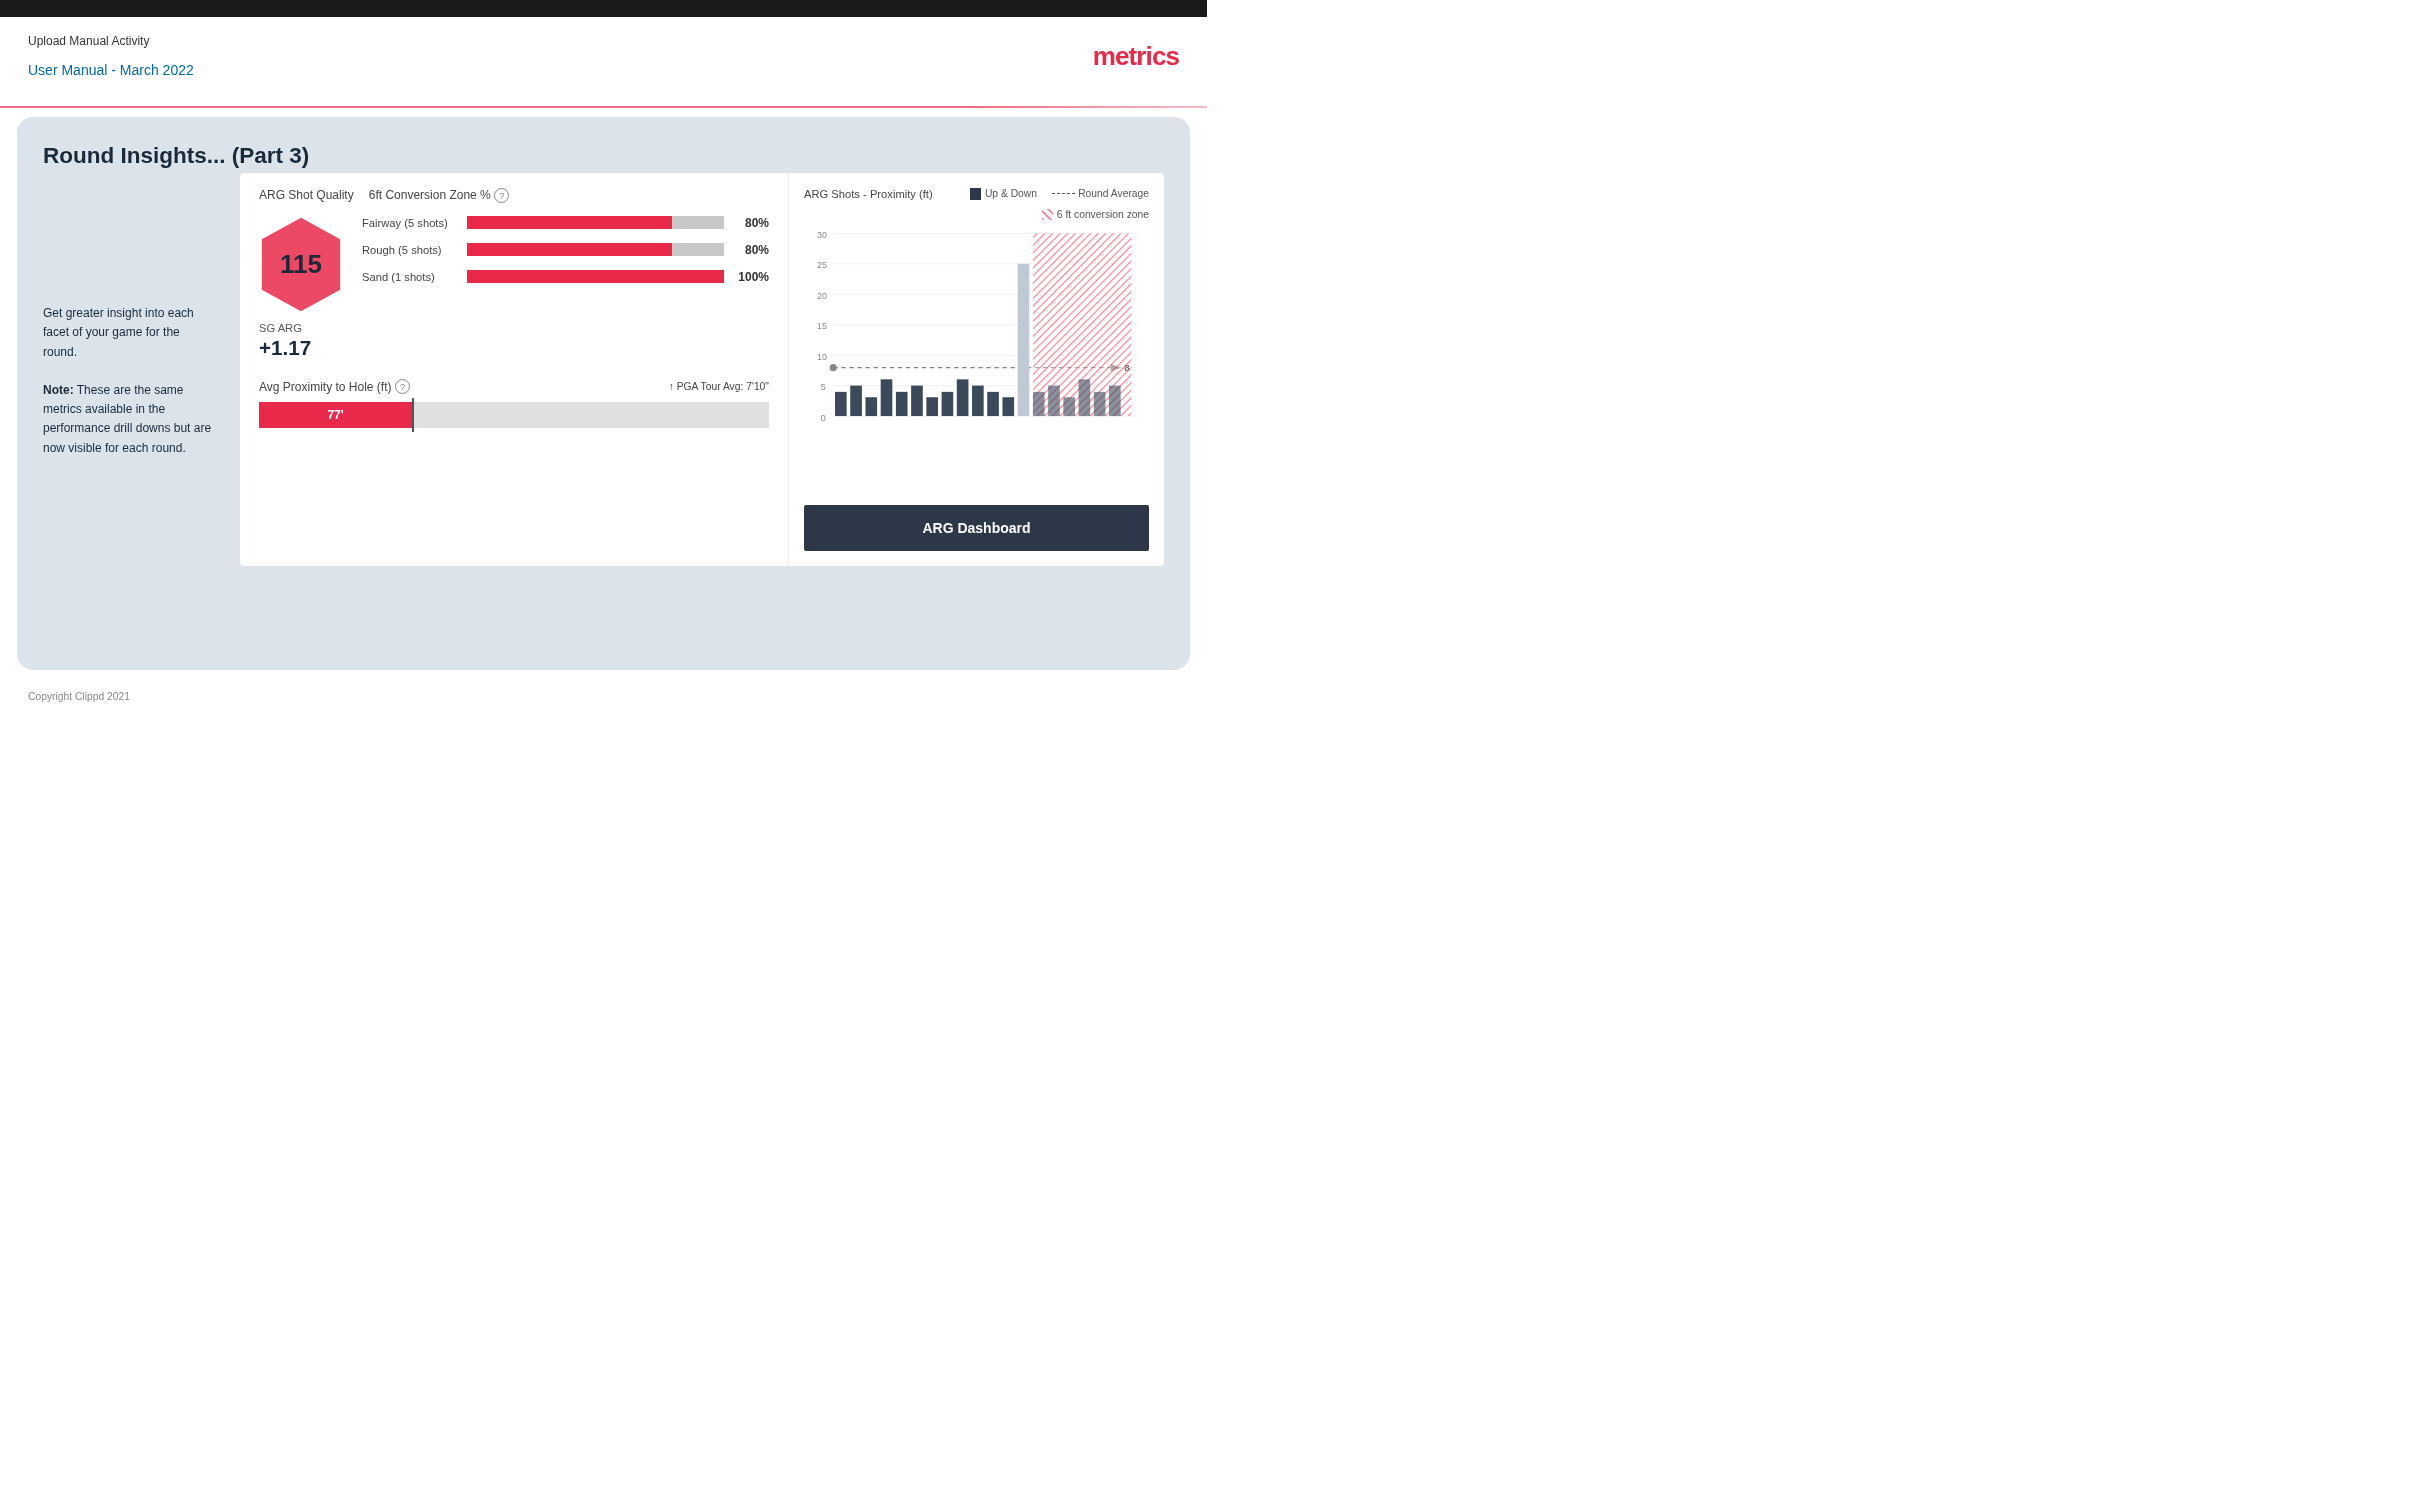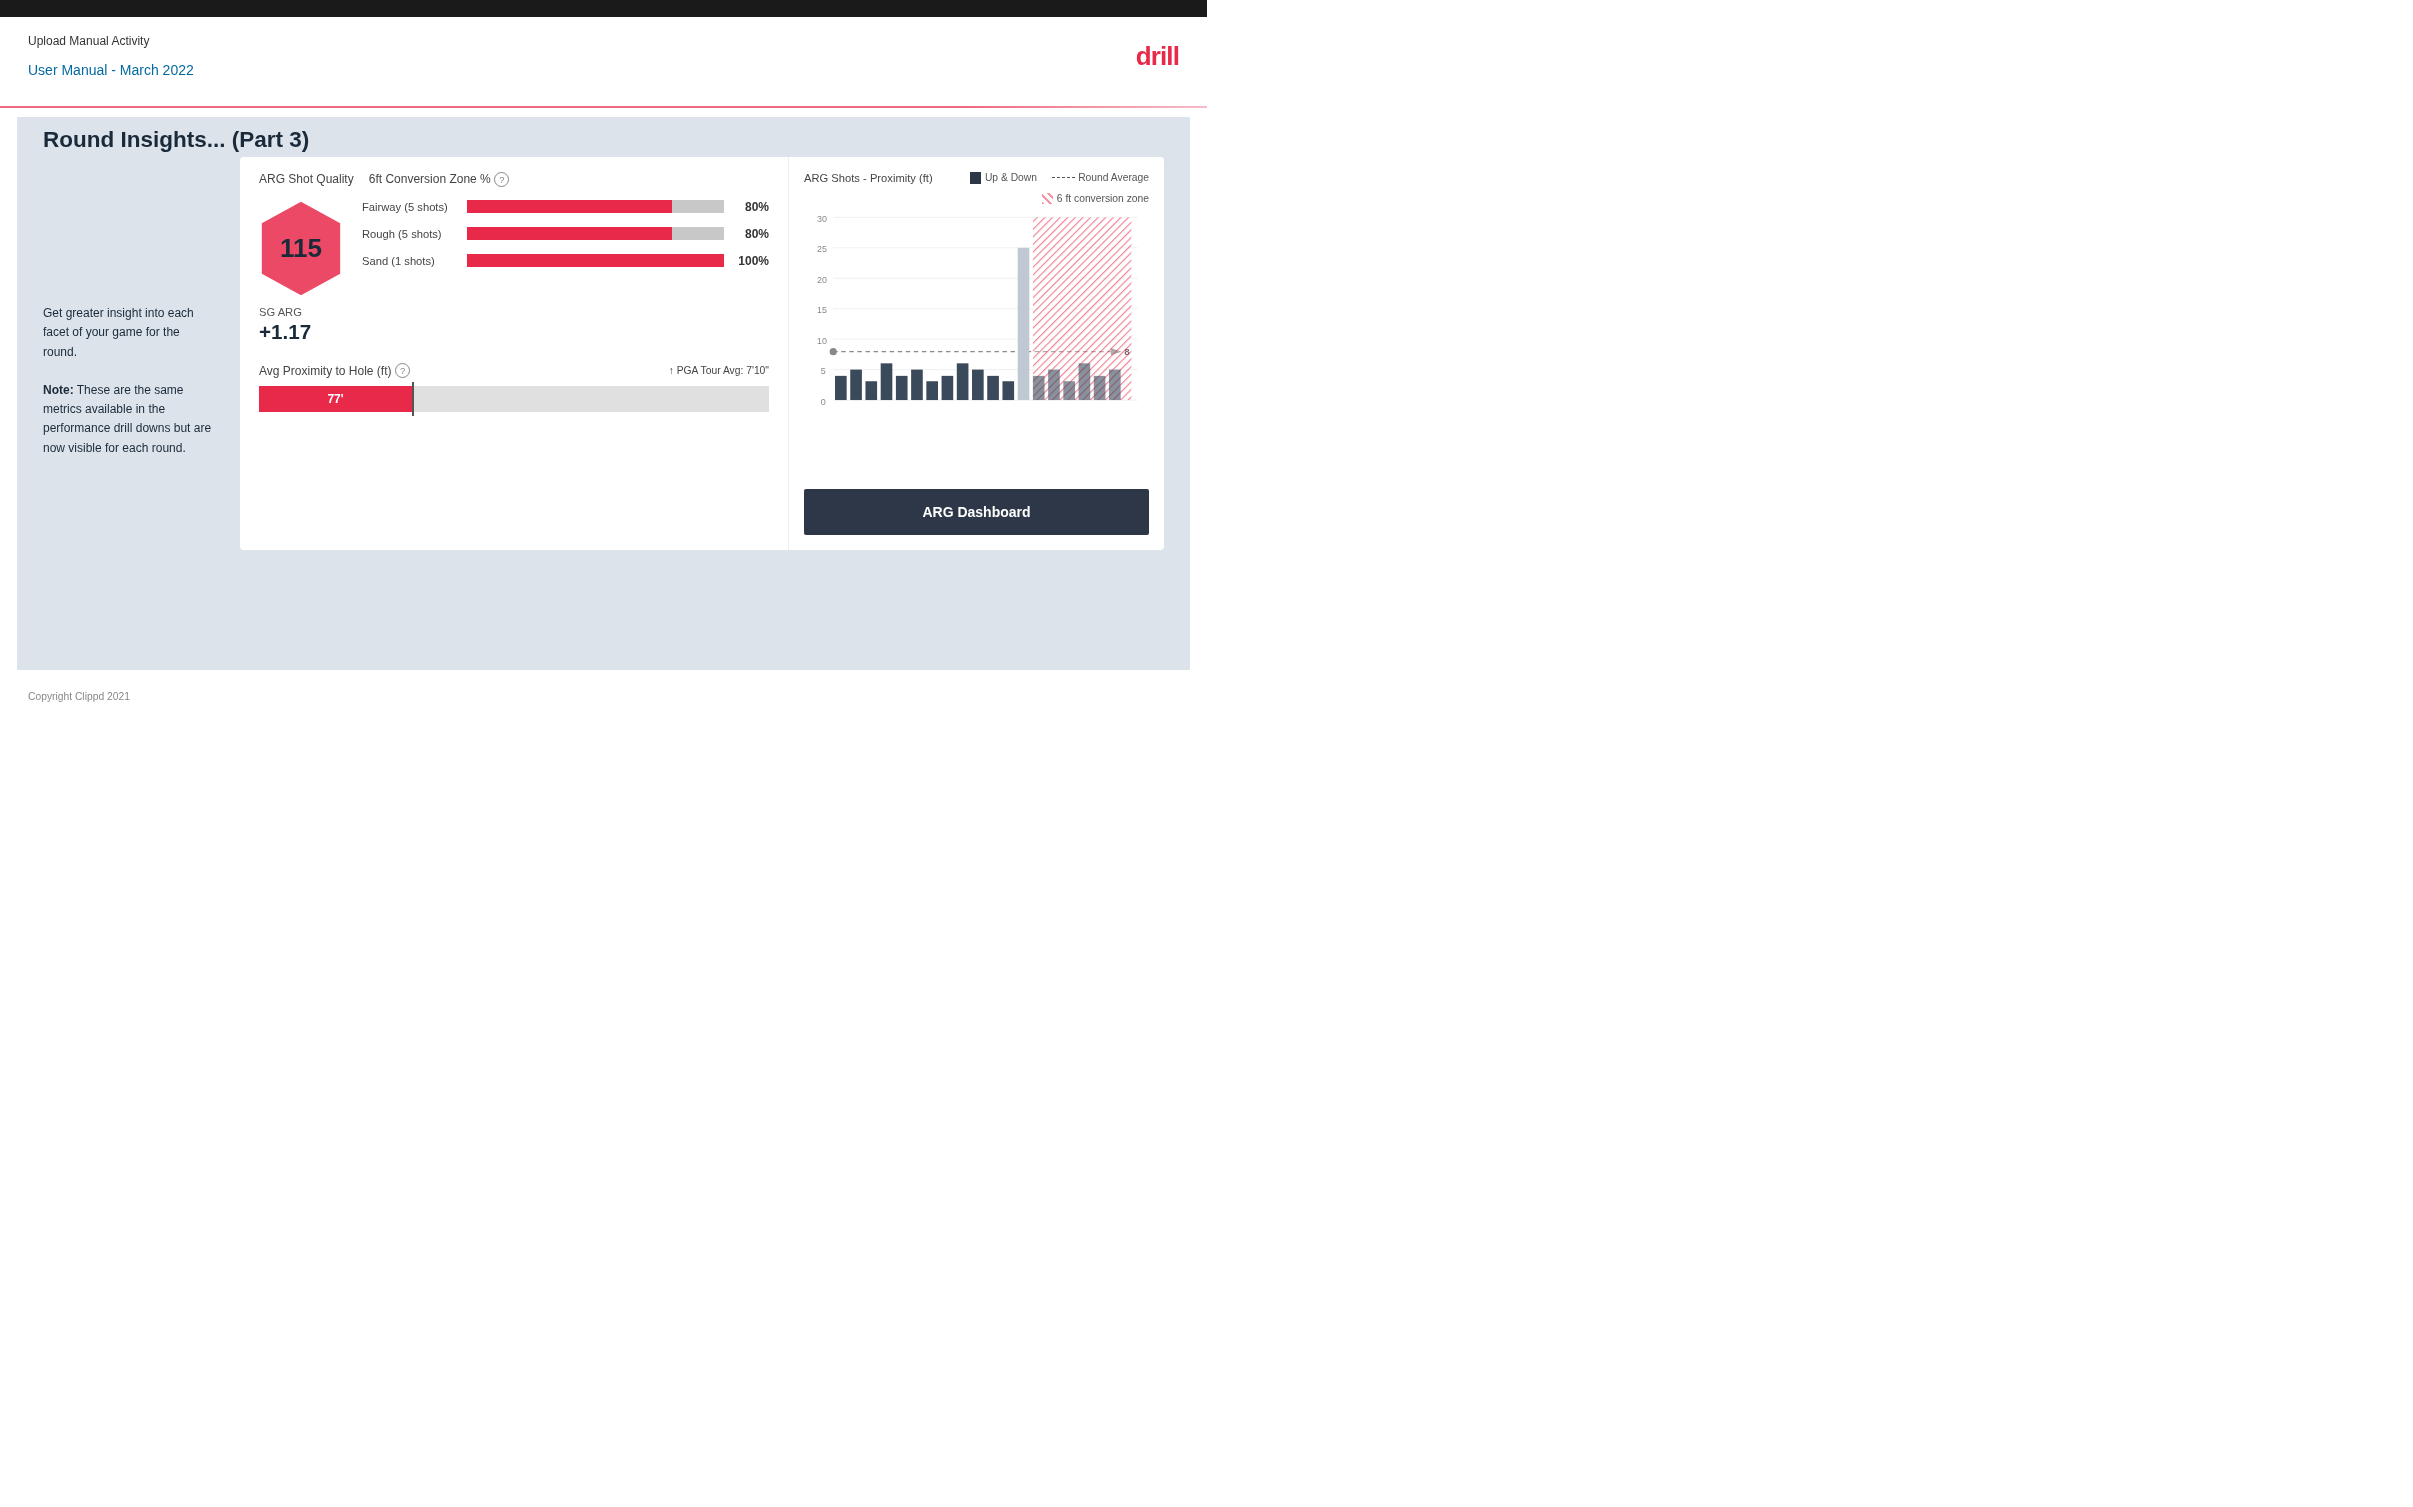--- a/index.html
+++ b/index.html
@@ -51,22 +51,22 @@
       height: 1.9px;
       background: linear-gradient(to right, #e8294a 80%, #f0a0b0 100%);
       margin: 0 0 0 0;
       opacity: 0.7;
     }
 
     
     .main-content {
       background: #dce3ea;
       margin: 9.4px 17px 9.4px 17px;
-      padding: 10px 26px 26px 26px;
-      border-radius: 1px;
+      padding: 26px 26px 26px 26px;
+      border-radius: 16px;
       min-height: 553px;
       position: relative;
     }
 
     .page-title {
       font-size: 22.5px;
       font-weight: 700;
       color: #1a2a3a;
       margin-bottom: 3.7px;
     }
@@ -433,21 +433,21 @@
 </head>
 <body>
 
 <div class="top-bar"></div>
 
 <div class="header">
   <div class="header-left">
     <a class="header-upload-link">Upload Manual Activity</a>
     <span class="header-manual">User Manual - March 2022</span>
   </div>
-  <div class="header-logo">drill</div>
+  <div class="header-logo">metrics</div>
 </div>
 
 <div class="header-divider"></div>
 
 <div class="main-content">
 
   <div class="page-title">Round Insights... (Part 3)</div>
 
 
   <div class="insight-text">

